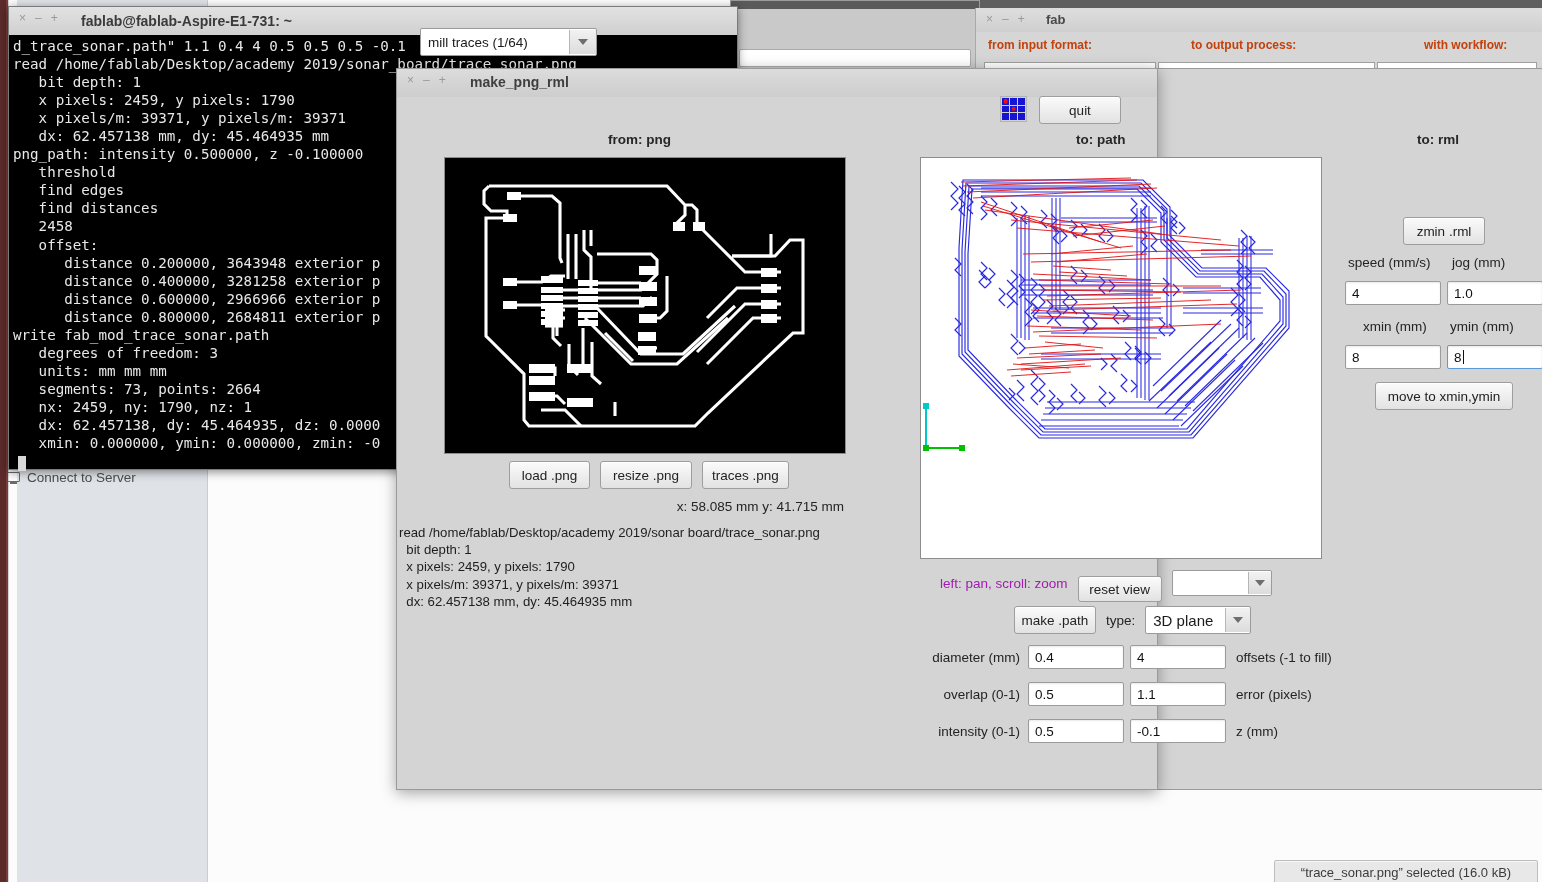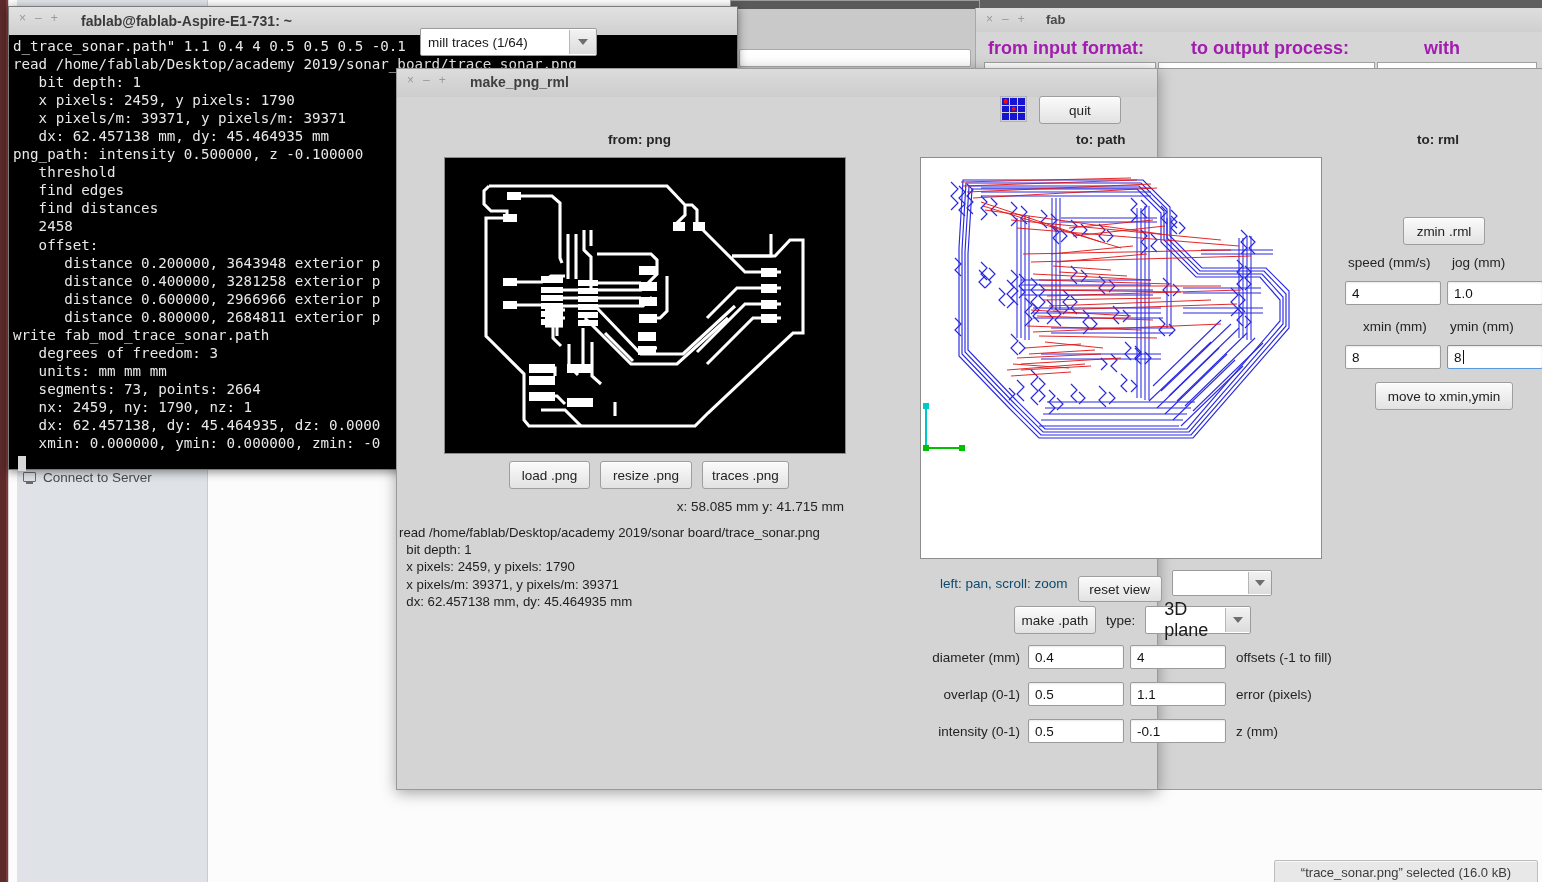--- a/index.html
+++ b/index.html
@@ -11,21 +11,21 @@
   
   #desktop{position:absolute;inset:0;background:#ffffff;}
   #unity-launcher{position:absolute;left:0;top:0;width:6px;height:882px;background:#5d2a2a;}
   #launcher-edge{position:absolute;left:6px;top:0;width:2px;height:882px;background:#7a3b3b;}
 
   
   #filemanager{position:absolute;left:8px;top:0;width:1534px;height:882px;background:#fcfcfc;
       border-left:1px solid #d4d4d4;}
   #fm-sidebar{position:absolute;left:8px;top:0;width:190px;height:882px;background:#dfe3e8;
       border-right:1px solid #c9ccd1;}
-  #fm-sidebar-item{position:absolute;left:22px;top:470px;display:flex;align-items:center;gap:7px;
+  #fm-sidebar-item{position:absolute;left:6px;top:470px;display:flex;align-items:center;gap:7px;
       font-size:13.5px;color:#4b4b4b;}
   #fm-sidebar-item .ic{width:14px;height:14px;display:inline-block;position:relative;}
   #fm-sidebar-item .ic:before{content:"";position:absolute;left:1px;top:1px;width:11px;height:8px;
       border:1.4px solid #6b6b6b;border-radius:1px;}
   #fm-sidebar-item .ic:after{content:"";position:absolute;left:4px;top:11px;width:7px;height:2px;background:#6b6b6b;}
   #fm-statusbar{position:absolute;left:1274px;top:860px;width:262px;height:22px;
       background:#e8e8e8;border:1px solid #bdbdbd;border-radius:2px;
       display:flex;align-items:center;justify-content:center;
       font-size:13px;color:#3b3b3b;box-shadow:inset 0 1px 0 #f7f7f7;}
 
@@ -39,21 +39,21 @@
 
   
   #fab-window{position:absolute;left:975px;top:8px;width:567px;height:72px;
       background:#d6d6d6;border:1px solid #a8a8a8;border-top:none;}
   #fab-titlebar{height:24px;position:relative;background:linear-gradient(#dedede,#cfcfcf);}
   .wbtns{position:absolute;left:10px;top:5px;display:flex;gap:9px;
       font-size:12px;color:#9a9a9a;line-height:12px;}
   .wbtns span{cursor:default;}
   #fab-title{position:absolute;left:70px;top:4px;font-size:13px;font-weight:bold;color:#4a4a4a;}
   #fab-cols{position:absolute;top:30px;left:0;width:567px;height:20px;}
-  #fab-cols div{position:absolute;font-size:18px;font-weight:bold;color:#a21caf;}
+  #fab-cols div{position:absolute;font-size:12px;font-weight:bold;color:#c2410c;}
   #fab-col1{left:12px;} #fab-col2{left:215px;} #fab-col3{left:448px;}
   #fab-inputs{position:absolute;top:54px;left:0;width:567px;height:18px;}
   #fab-inputs .fi{position:absolute;top:0;height:16px;background:#fff;border:1px solid #a0a0a0;}
   #fab-i1{left:8px;width:170px;} #fab-i2{left:182px;width:215px;} #fab-i3{left:401px;width:158px;}
 
   
   #terminal{position:absolute;left:8px;top:6px;width:728px;height:462px;
       background:#000;border:1px solid #7b7b7b;box-shadow:0 2px 9px rgba(0,0,0,.45);}
   #term-titlebar{height:28px;background:linear-gradient(#e2e2e2,#cfcfcf);position:relative;
       border-bottom:1px solid #a0a0a0;}
@@ -108,34 +108,34 @@
   #png-coords{position:absolute;left:444px;top:499px;width:400px;text-align:right;
       font-size:13.5px;color:#242424;}
   #png-info{position:absolute;left:399px;top:524px;font-size:13.2px;color:#1e1e1e;
       line-height:17.2px;white-space:pre;}
 
   
   #path-view{position:absolute;left:920px;top:157px;width:400px;height:400px;background:#fff;
       border:1px solid #8d8d8d;}
   #path-controls{position:absolute;left:940px;top:570px;width:370px;height:26px;
       display:flex;align-items:center;gap:10px;}
-  #pan-hint{font-size:13.5px;color:#0c4a6e;}
+  #pan-hint{font-size:13.5px;color:#a21caf;}
   #btn-reset{width:82px;height:24px;margin-top:12px;}
   #view-select{width:98px;height:24px;background:#fff;border:1px solid #9b9b9b;border-radius:2px;
       display:flex;align-items:center;}
   #view-select .txt{flex:1;padding-left:6px;font-size:13px;color:#1a1a1a;}
   #view-select .arrowbox{width:22px;height:22px;background:linear-gradient(#f2f2f2,#dcdcdc);
       border-left:1px solid #b6b6b6;display:flex;align-items:center;justify-content:center;}
 
   #makepath-row{position:absolute;left:1002px;top:607px;height:26px;display:flex;align-items:center;gap:10px;margin-left:12px;}
   #btn-makepath{width:80px;height:26px;}
   #type-label{font-size:13.5px;color:#242424;}
   #type-select{width:104px;height:26px;background:#fff;border:1px solid #9b9b9b;border-radius:2px;
       display:flex;align-items:center;}
-  #type-select .txt{flex:1;padding-left:18px;font-size:18px;color:#1a1a1a;}
+  #type-select .txt{flex:1;padding-left:7px;font-size:15px;color:#1a1a1a;}
   #type-select .arrowbox{width:24px;height:24px;background:linear-gradient(#f2f2f2,#dcdcdc);
       border-left:1px solid #b6b6b6;display:flex;align-items:center;justify-content:center;}
 
   
   .prow{position:absolute;display:flex;align-items:center;height:26px;}
   .plabel-r{font-size:13.5px;color:#242424;text-align:right;width:125px;margin-right:8px;}
   .plabel-l{font-size:13.5px;color:#242424;margin-left:10px;}
   .pinput{height:24px;background:#fff;border:1px solid #9b9b9b;border-radius:2px;
       font-size:13.5px;color:#111;display:flex;align-items:center;padding-left:6px;box-sizing:border-box;
       box-shadow:inset 0 1px 2px rgba(0,0,0,.09);}

